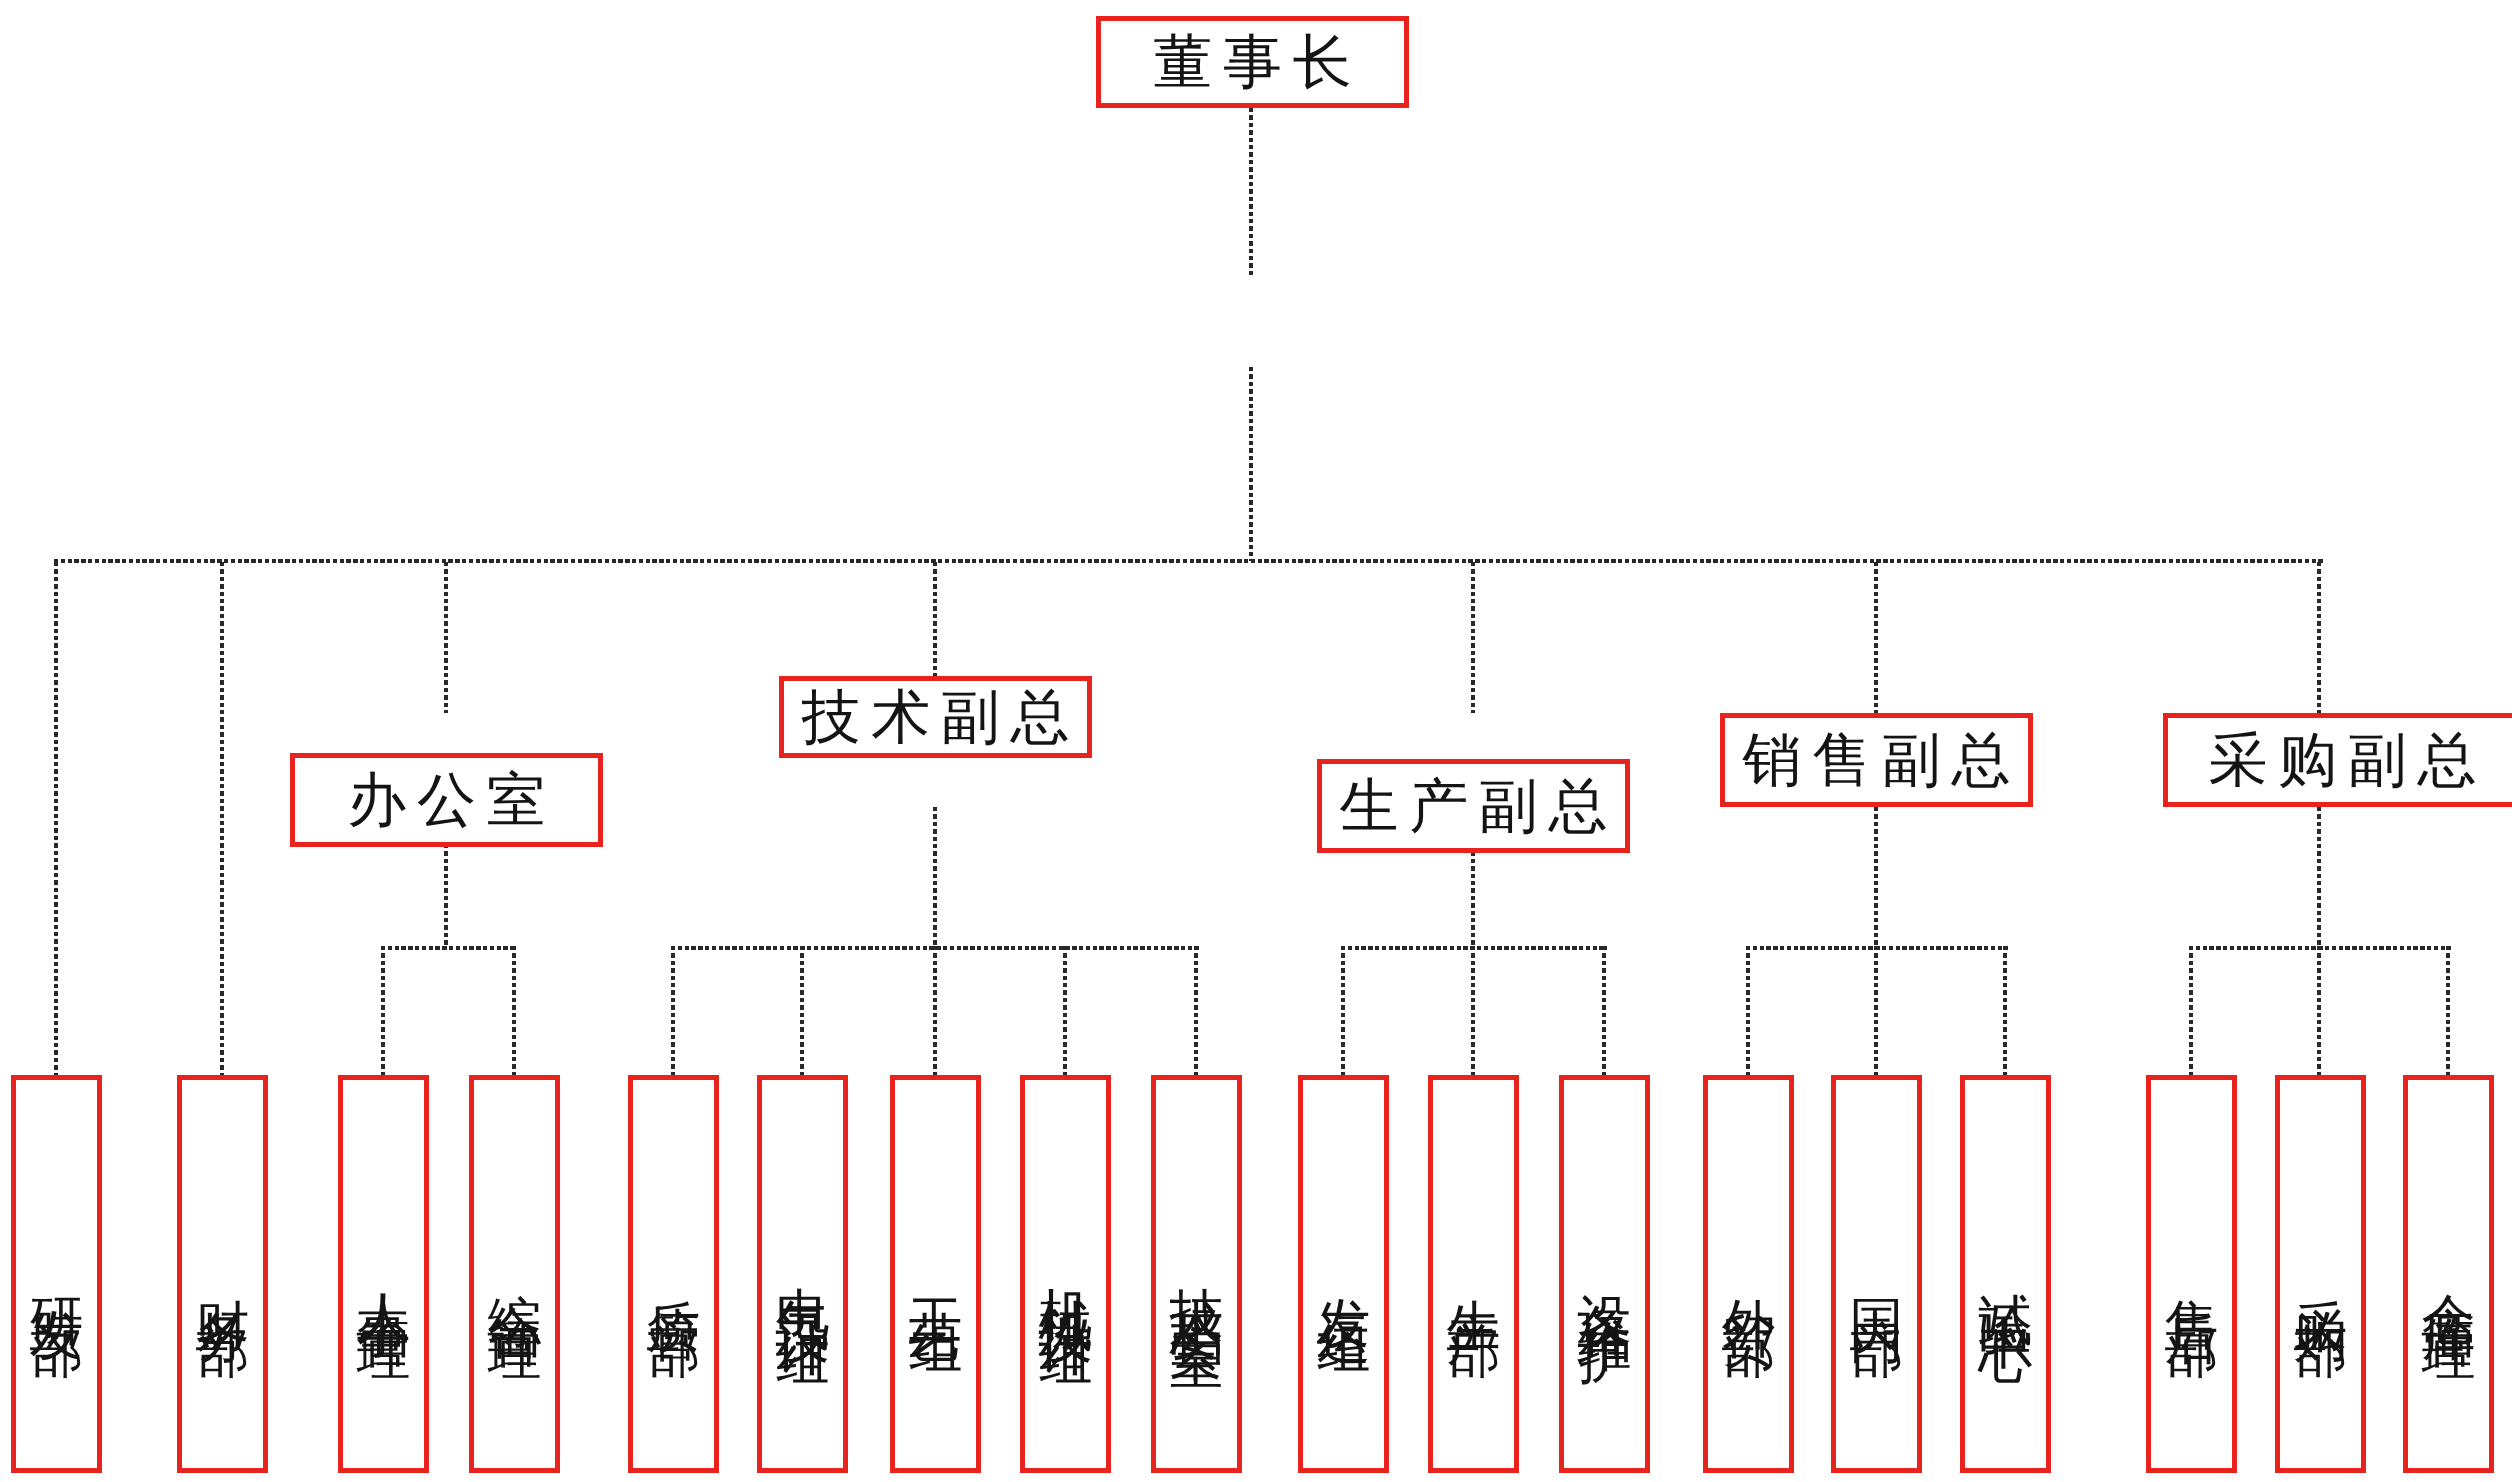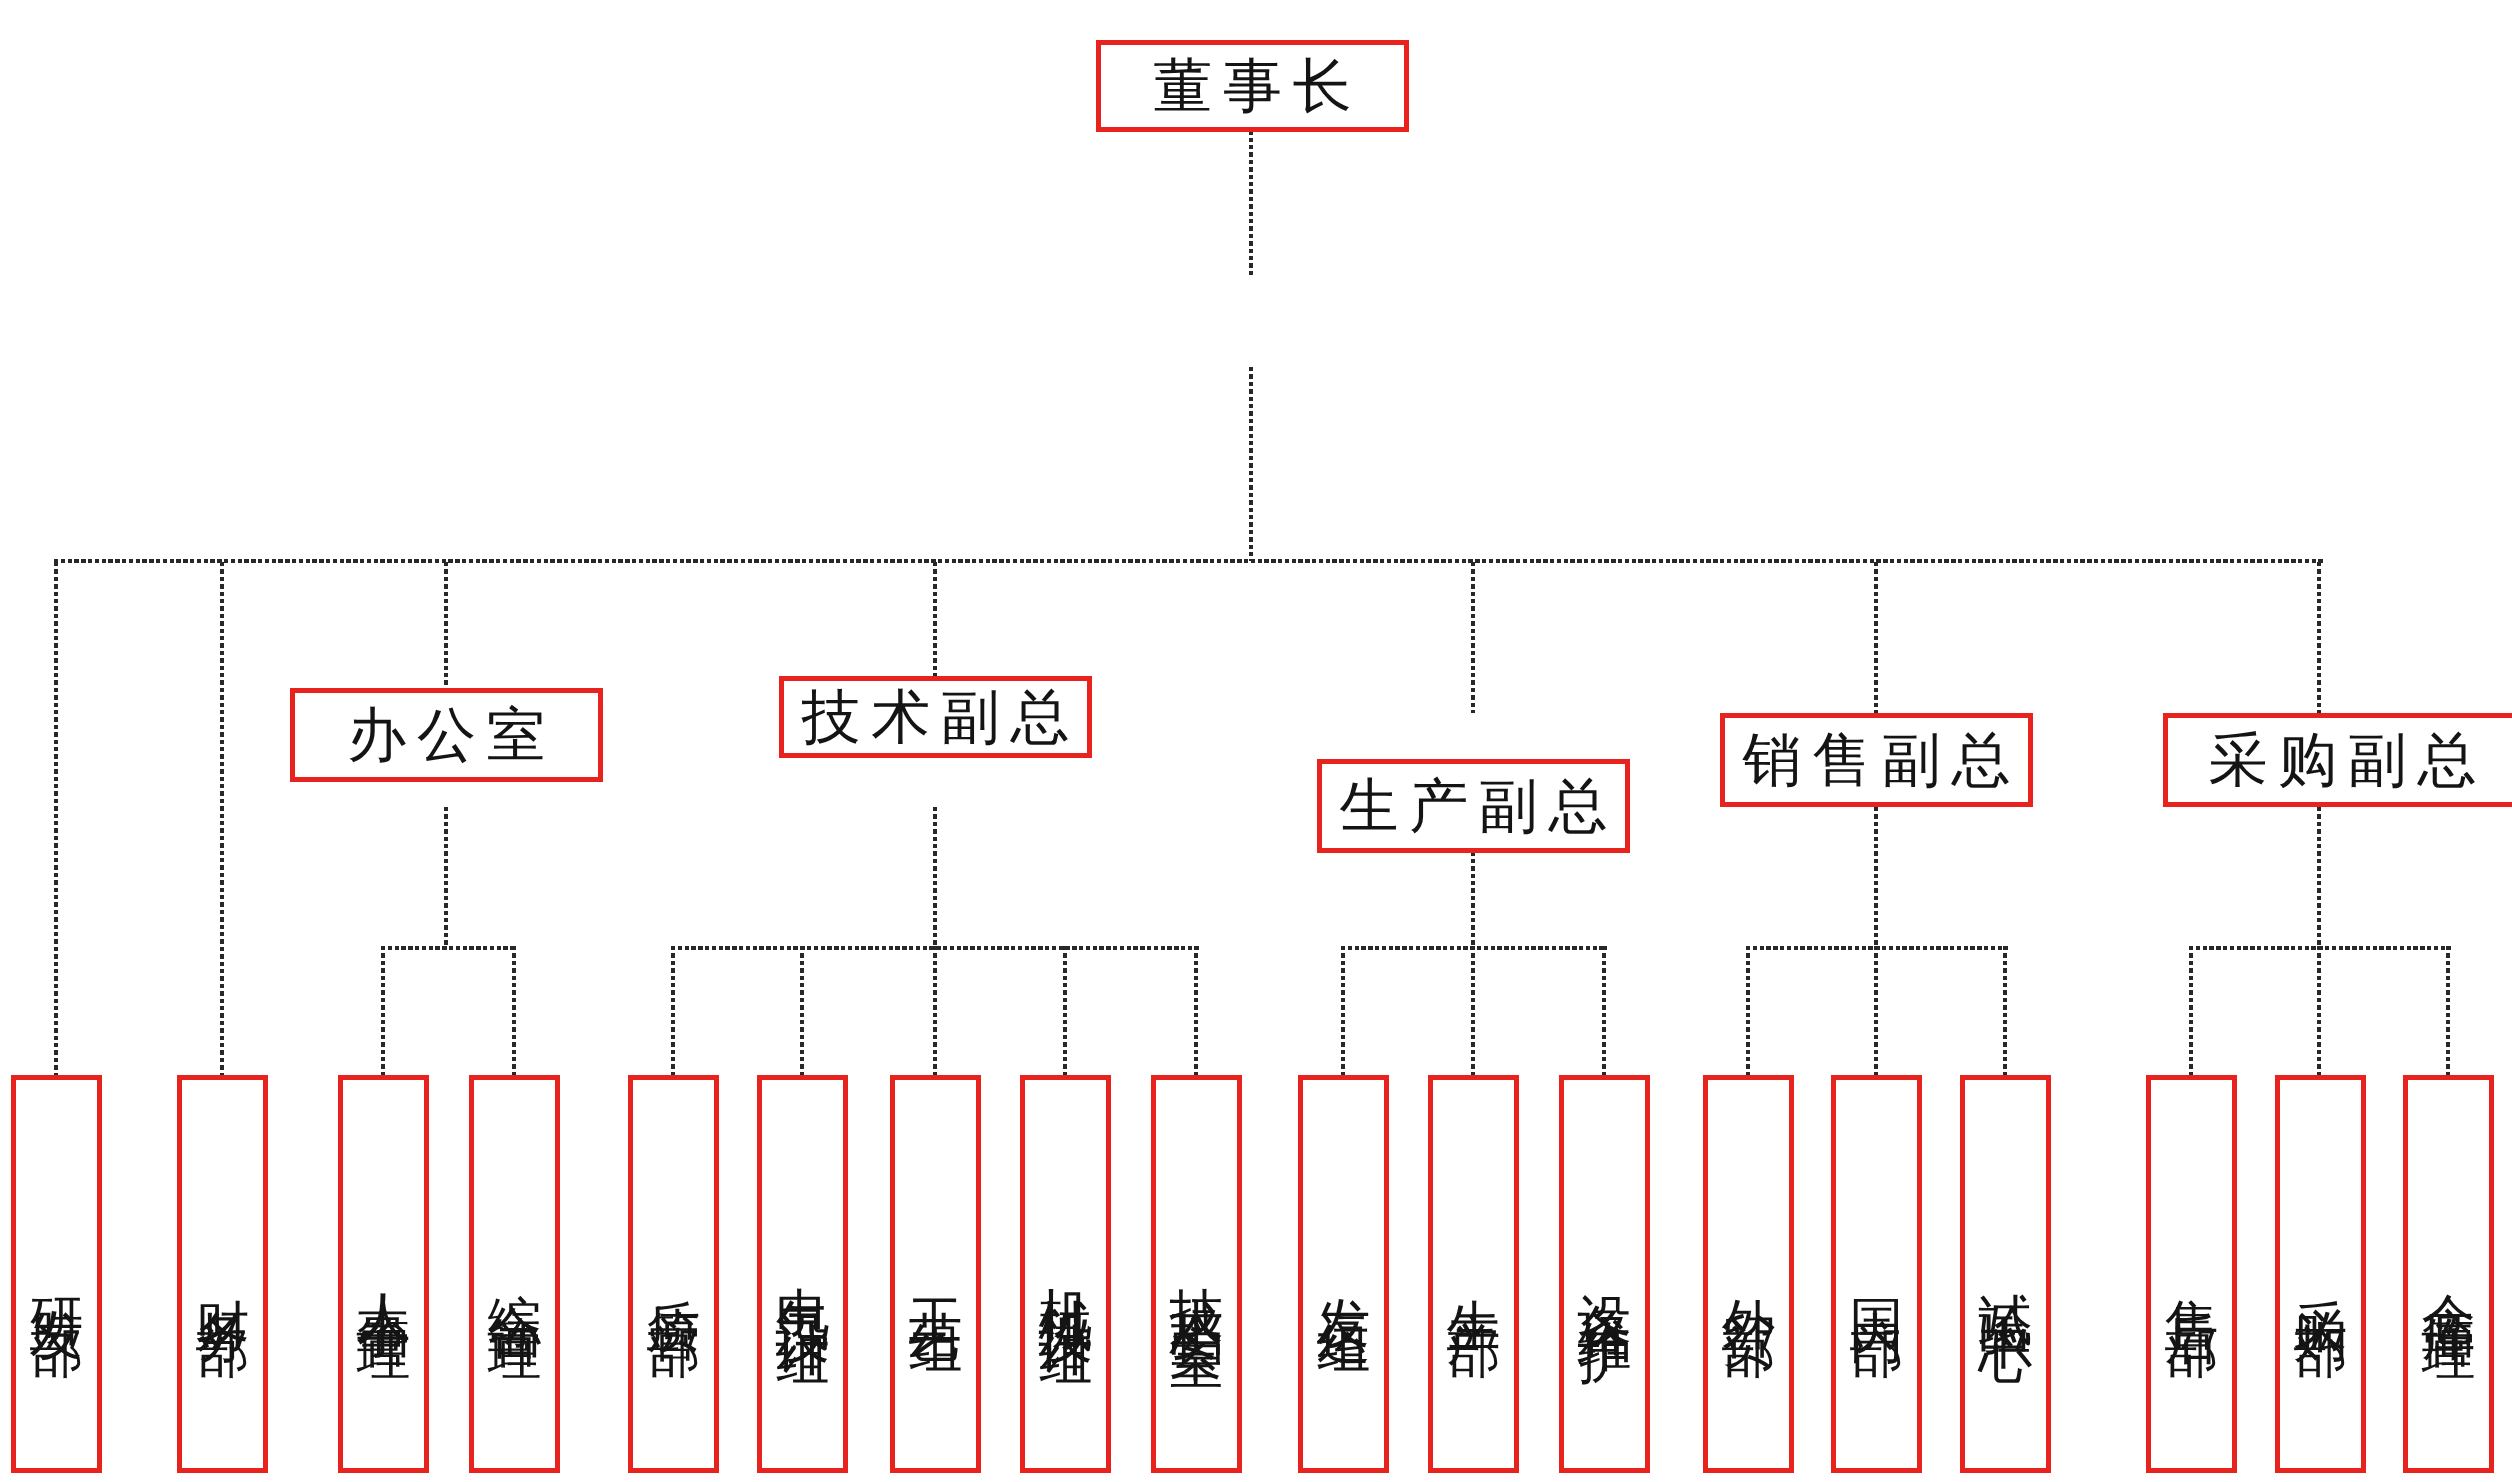--- a/index.html
+++ b/index.html
@@ -88,23 +88,23 @@
   <div class="vline" style="left:1341px;top:946px;height:129px;"></div>
   <div class="vline" style="left:1471px;top:946px;height:129px;"></div>
   <div class="vline" style="left:1602px;top:946px;height:129px;"></div>
   <div class="vline" style="left:1746px;top:946px;height:129px;"></div>
   <div class="vline" style="left:1874px;top:946px;height:129px;"></div>
   <div class="vline" style="left:2003px;top:946px;height:129px;"></div>
   <div class="vline" style="left:2189px;top:946px;height:129px;"></div>
   <div class="vline" style="left:2317px;top:946px;height:129px;"></div>
   <div class="vline" style="left:2446px;top:946px;height:129px;"></div>
 
-  <div class="box box-h" style="left:1096px;top:16px;width:313px;height:92px;margin-top:24px;">董事长</div>
+  <div class="box box-h" style="left:1096px;top:16px;width:313px;height:92px;">董事长</div>
 
-  <div class="box box-h" style="left:290px;top:688px;width:313px;height:94px;">办公室</div>
+  <div class="box box-h" style="left:290px;top:753px;width:313px;height:94px;">办公室</div>
   <div class="box box-h" style="left:779px;top:676px;width:313px;height:82px;text-align:center;">技术副总</div>
   <div class="box box-h" style="left:1317px;top:713px;width:313px;height:94px;margin-top:46px;">生产副总</div>
   <div class="box box-h" style="left:1720px;top:713px;width:313px;height:94px;">销售副总</div>
   <div class="box box-h" style="left:2163px;top:713px;width:359px;height:94px;">采购副总</div>
 
   <div class="box box-v" style="left:11px;top:1075px;width:91px;height:398px;">研发部</div>
   <div class="box box-v" style="left:177px;top:1075px;width:91px;height:398px;">财务部</div>
 
   <div class="box box-v" style="left:338px;top:1075px;width:91px;height:398px;">人事管理</div>
   <div class="box box-v" style="left:469px;top:1075px;width:91px;height:398px;">综合管理</div>

